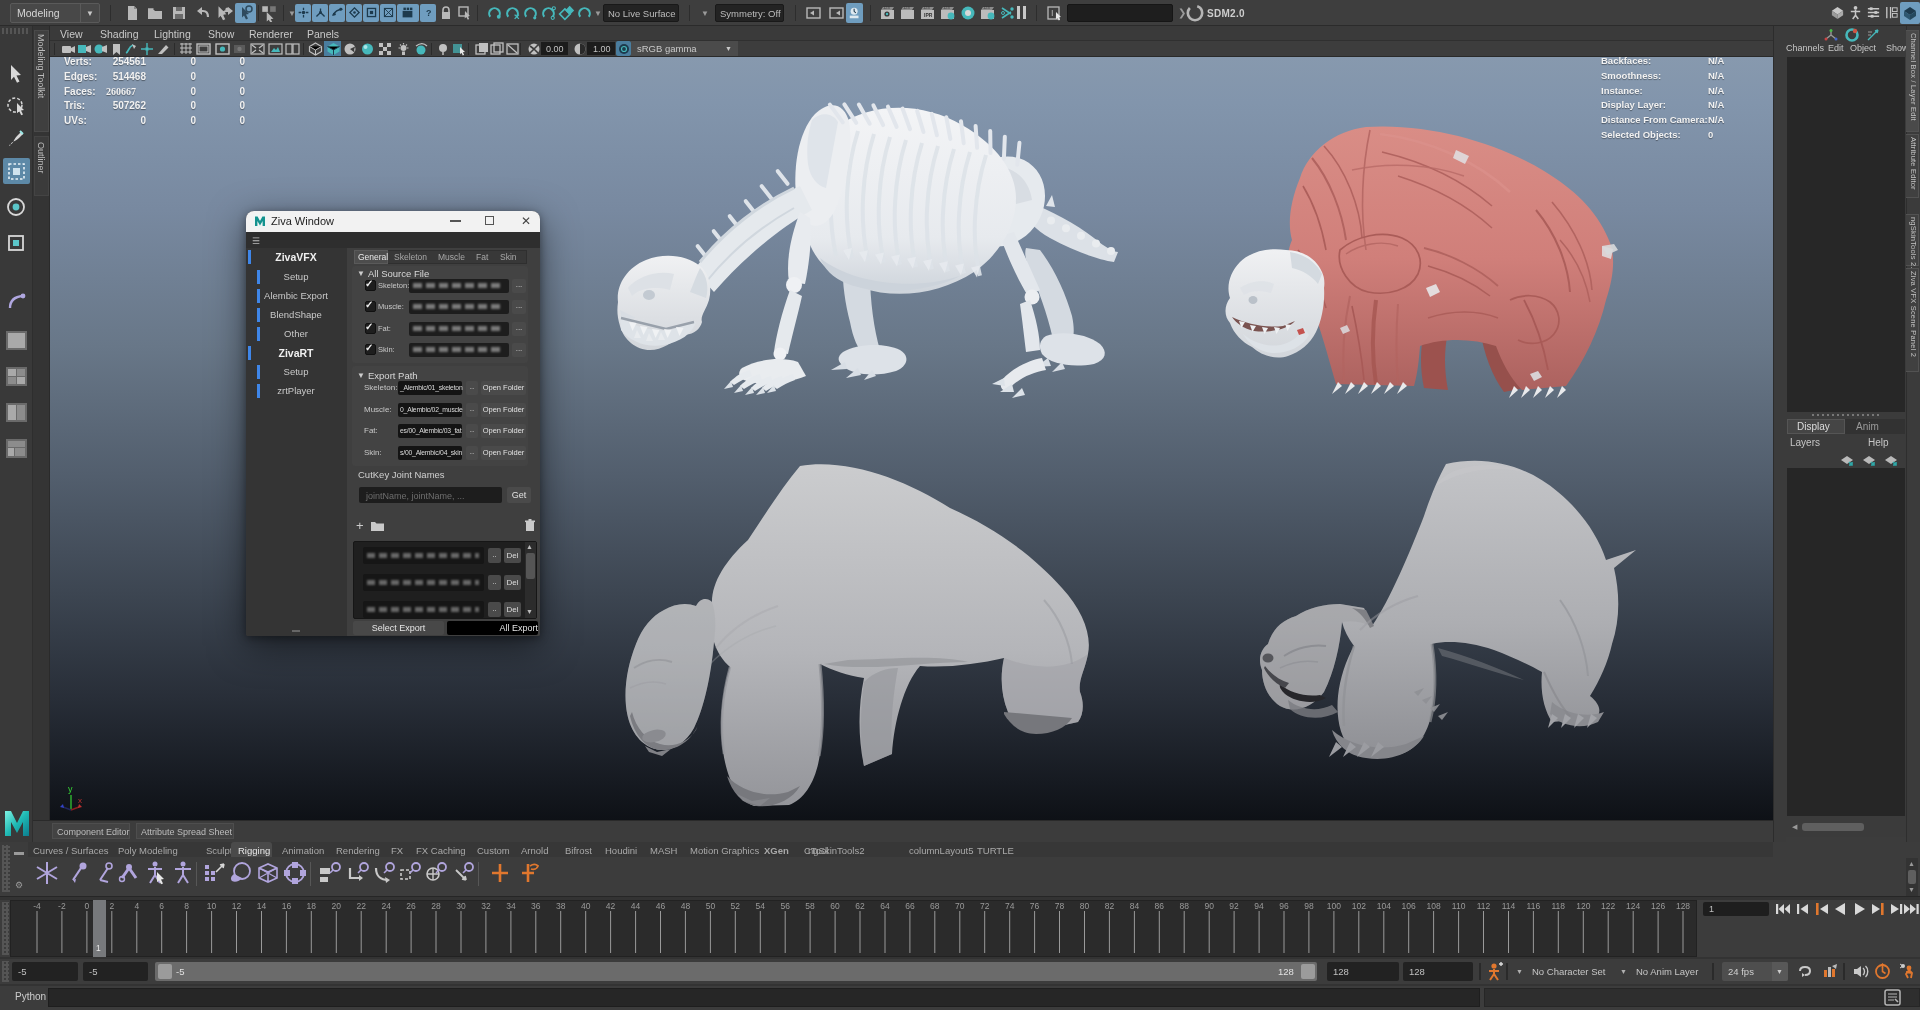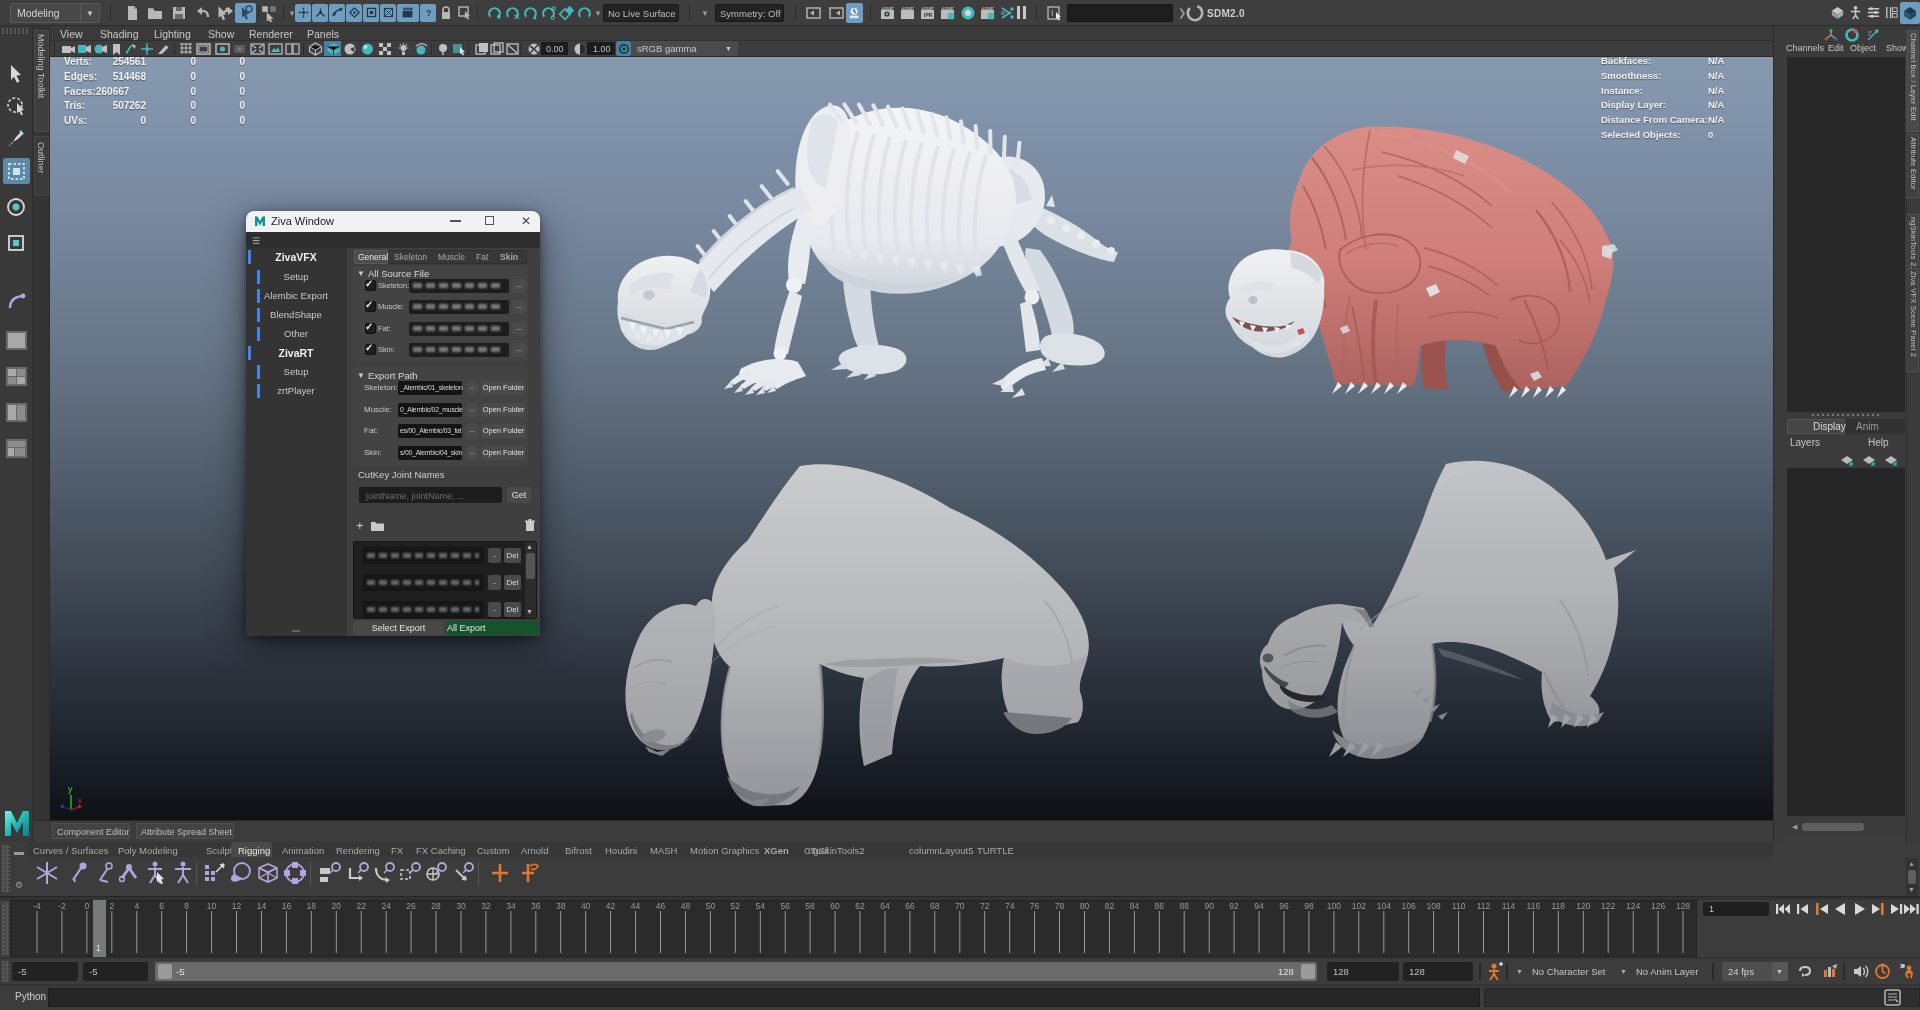--- a/index.html
+++ b/index.html
@@ -441,21 +441,21 @@
     <div style="position:absolute;left:50px;top:57px;width:1723px;height:763px;background:linear-gradient(180deg,#8799ae 0%,#8295ac 6%,#7889a0 20%,#687788 38%,#525e6d 55%,#3d4652 70%,#282e38 84%,#161a21 95%,#0e1116 100%);overflow:hidden;"></div>
     <div class="t" style="position:absolute;left:64px;top:56px;font-size:10px;font-weight:bold;color:#f2f2f2;text-shadow:0 1px 1px rgba(0,0,0,.4);">Verts:</div>
     <div class="t" style="position:absolute;left:96px;top:56px;width:50px;font-size:10px;font-weight:bold;color:#f2f2f2;text-shadow:0 1px 1px rgba(0,0,0,.4);text-align:right;">254561</div>
     <div class="t" style="position:absolute;left:166px;top:56px;width:30px;font-size:10px;font-weight:bold;color:#f2f2f2;text-shadow:0 1px 1px rgba(0,0,0,.4);text-align:right;">0</div>
     <div class="t" style="position:absolute;left:215px;top:56px;width:30px;font-size:10px;font-weight:bold;color:#f2f2f2;text-shadow:0 1px 1px rgba(0,0,0,.4);text-align:right;">0</div>
     <div class="t" style="position:absolute;left:64px;top:70.8px;font-size:10px;font-weight:bold;color:#f2f2f2;text-shadow:0 1px 1px rgba(0,0,0,.4);">Edges:</div>
     <div class="t" style="position:absolute;left:96px;top:70.8px;width:50px;font-size:10px;font-weight:bold;color:#f2f2f2;text-shadow:0 1px 1px rgba(0,0,0,.4);text-align:right;">514468</div>
     <div class="t" style="position:absolute;left:166px;top:70.8px;width:30px;font-size:10px;font-weight:bold;color:#f2f2f2;text-shadow:0 1px 1px rgba(0,0,0,.4);text-align:right;">0</div>
     <div class="t" style="position:absolute;left:215px;top:70.8px;width:30px;font-size:10px;font-weight:bold;color:#f2f2f2;text-shadow:0 1px 1px rgba(0,0,0,.4);text-align:right;">0</div>
     <div class="t" style="position:absolute;left:64px;top:85.6px;font-size:10px;font-weight:bold;color:#f2f2f2;text-shadow:0 1px 1px rgba(0,0,0,.4);">Faces:</div>
-    <div class="t" style="position:absolute;left:96px;top:85.6px;width:50px;font-size:10px;font-weight:bold;color:#f2f2f2;text-shadow:0 1px 1px rgba(0,0,0,.4);text-align:left;">260667</div>
+    <div class="t" style="position:absolute;left:96px;top:85.6px;width:50px;font-size:10px;font-weight:bold;color:#f2f2f2;text-shadow:0 1px 1px rgba(0,0,0,.4);text-align:center;font-family:Liberation Serif, serif;">260667</div>
     <div class="t" style="position:absolute;left:166px;top:85.6px;width:30px;font-size:10px;font-weight:bold;color:#f2f2f2;text-shadow:0 1px 1px rgba(0,0,0,.4);text-align:right;">0</div>
     <div class="t" style="position:absolute;left:215px;top:85.6px;width:30px;font-size:10px;font-weight:bold;color:#f2f2f2;text-shadow:0 1px 1px rgba(0,0,0,.4);text-align:right;">0</div>
     <div class="t" style="position:absolute;left:64px;top:100.39999999999999px;font-size:10px;font-weight:bold;color:#f2f2f2;text-shadow:0 1px 1px rgba(0,0,0,.4);">Tris:</div>
     <div class="t" style="position:absolute;left:96px;top:100.39999999999999px;width:50px;font-size:10px;font-weight:bold;color:#f2f2f2;text-shadow:0 1px 1px rgba(0,0,0,.4);text-align:right;">507262</div>
     <div class="t" style="position:absolute;left:166px;top:100.39999999999999px;width:30px;font-size:10px;font-weight:bold;color:#f2f2f2;text-shadow:0 1px 1px rgba(0,0,0,.4);text-align:right;">0</div>
     <div class="t" style="position:absolute;left:215px;top:100.39999999999999px;width:30px;font-size:10px;font-weight:bold;color:#f2f2f2;text-shadow:0 1px 1px rgba(0,0,0,.4);text-align:right;">0</div>
     <div class="t" style="position:absolute;left:64px;top:115.19999999999999px;font-size:10px;font-weight:bold;color:#f2f2f2;text-shadow:0 1px 1px rgba(0,0,0,.4);">UVs:</div>
     <div class="t" style="position:absolute;left:96px;top:115.19999999999999px;width:50px;font-size:10px;font-weight:bold;color:#f2f2f2;text-shadow:0 1px 1px rgba(0,0,0,.4);text-align:right;">0</div>
     <div class="t" style="position:absolute;left:166px;top:115.19999999999999px;width:30px;font-size:10px;font-weight:bold;color:#f2f2f2;text-shadow:0 1px 1px rgba(0,0,0,.4);text-align:right;">0</div>
     <div class="t" style="position:absolute;left:215px;top:115.19999999999999px;width:30px;font-size:10px;font-weight:bold;color:#f2f2f2;text-shadow:0 1px 1px rgba(0,0,0,.4);text-align:right;">0</div>
@@ -746,21 +746,21 @@
     </svg>
     <div class="t" style="position:absolute;left:1786px;top:43px;font-size:9px;color:#c6c6c6;">Channels</div>
     <div class="t" style="position:absolute;left:1828px;top:43px;font-size:9px;color:#c6c6c6;">Edit</div>
     <div class="t" style="position:absolute;left:1850px;top:43px;font-size:9px;color:#c6c6c6;">Object</div>
     <div class="t" style="position:absolute;left:1886px;top:43px;font-size:9px;color:#c6c6c6;">Show</div>
     <div style="position:absolute;left:1787px;top:57px;width:118px;height:355px;background:#272727;"></div>
     <div style="position:absolute;left:1787px;top:412px;width:118px;height:6px;background:#3b3b3b;"></div>
     <div style="position:absolute;left:1812px;top:414px;width:70px;height:2px;background:repeating-linear-gradient(90deg,#777 0 2px,transparent 2px 5px);"></div>
     <div style="position:absolute;left:1787px;top:419px;width:118px;height:15px;background:#323232;"></div>
     <div style="position:absolute;left:1787px;top:419px;width:58px;height:15px;background:#454545;border:1px solid #555;"></div>
-    <div class="t" style="position:absolute;left:1797px;top:421px;font-size:10px;color:#dcdcdc;margin-left:16px;">Display</div>
+    <div class="t" style="position:absolute;left:1797px;top:421px;font-size:10px;color:#dcdcdc;">Display</div>
     <div class="t" style="position:absolute;left:1856px;top:421px;font-size:10px;color:#9a9a9a;">Anim</div>
     <div class="t" style="position:absolute;left:1790px;top:437px;font-size:10px;color:#c6c6c6;">Layers</div>
     <div class="t" style="position:absolute;left:1826px;top:437px;font-size:10px;color:#c6c6c6;margin-top:32px;">Options</div>
     <div class="t" style="position:absolute;left:1868px;top:437px;font-size:10px;color:#c6c6c6;">Help</div>
     <div style="position:absolute;left:1787px;top:452px;width:118px;height:16px;background:#3b3b3b;"></div>
     <svg class="ic" style="left:1840px;top:454px" width="15" height="12" viewBox="0 0 15 12">
       <path d="M1 6l6-4 6 4-6 4z" fill="#b9b9b9"></path>
       <path d="M9 8l3 3M12 8v3h-3" stroke="#2fa8a8" stroke-width="1.6" fill="none"></path>
     </svg>
     <svg class="ic" style="left:1862px;top:454px" width="15" height="12" viewBox="0 0 15 12">
@@ -1184,21 +1184,21 @@
     <div style="position:absolute;left:257px;top:384px;width:3px;height:14px;background:#3f86e8;"></div>
     <div class="t" style="position:absolute;left:0px;top:385px;font-size:9.5px;color:#c9c9c9;left:296px;transform:translateX(-50%);">zrtPlayer</div>
     <div style="position:absolute;left:292px;top:630px;width:8px;height:2px;background:#666;"></div>
     <div style="position:absolute;left:347px;top:248px;width:193px;height:388px;background:#3f3f3f;border-radius:0 0 2px 0;"></div>
     <div style="position:absolute;left:354px;top:250px;width:173px;height:14px;background:#383838;border:1px solid #2f2f2f;"></div>
     <div style="position:absolute;left:354px;top:250px;width:34px;height:14px;background:#4d4d4d;border:1px solid #5a5a5a;"></div>
     <div class="t" style="position:absolute;left:358px;top:252px;font-size:8.5px;color:#e8e8e8;text-align:center;">General</div>
     <div class="t" style="position:absolute;left:394px;top:252px;font-size:8.5px;color:#a8a8a8;">Skeleton</div>
     <div class="t" style="position:absolute;left:438px;top:252px;font-size:8.5px;color:#a8a8a8;">Muscle</div>
     <div class="t" style="position:absolute;left:476px;top:252px;font-size:8.5px;color:#a8a8a8;">Fat</div>
-    <div class="t" style="position:absolute;left:500px;top:252px;font-size:8.5px;color:#a8a8a8;font-weight:bold;">Skin</div>
+    <div class="t" style="position:absolute;left:500px;top:252px;font-size:8.5px;color:#a8a8a8;">Skin</div>
     <div style="position:absolute;left:352px;top:266px;width:176px;height:97px;background:#434343;border-radius:3px;"></div>
     <div class="t" style="position:absolute;left:357px;top:269px;font-size:8px;color:#ccc;">▼</div>
     <div class="t" style="position:absolute;left:368px;top:268px;font-size:9.5px;color:#d8d8d8;">All Source File</div>
     <div style="position:absolute;left:365px;top:280px;width:11px;height:11px;background:#1e1e1e;border:1px solid #111;border-radius:2px;"></div>
     <div class="t" style="position:absolute;left:365px;top:278px;font-size:10px;color:#f0f0f0;font-weight:bold;">✓</div>
     <div class="t" style="position:absolute;left:378px;top:281px;font-size:7.5px;color:#c8c8c8;">Skeleton:</div>
     <div style="position:absolute;left:409px;top:279px;width:100px;height:14px;background:#1d1d1d;border-radius:2px;"></div>
     <div style="position:absolute;left:413px;top:283px;width:88px;height:5px;background:repeating-linear-gradient(90deg,#9a9a9a 0 9px,transparent 9px 13px);filter:blur(1.2px);opacity:.75;"></div>
     <div style="position:absolute;left:512px;top:279px;width:14px;height:14px;background:#4a4a4a;border-radius:2px;color:#ddd;font-size:8px;text-align:center;line-height:12px;">...</div>
     <div style="position:absolute;left:365px;top:301px;width:11px;height:11px;background:#1e1e1e;border:1px solid #111;border-radius:2px;"></div>
@@ -1266,13 +1266,13 @@
     <div style="position:absolute;left:504px;top:575px;width:17px;height:15px;background:#4a4a4a;border-radius:2px;color:#ddd;font-size:8px;text-align:center;line-height:15px;">Del</div>
     <div style="position:absolute;left:363px;top:601px;width:121px;height:17px;background:#161616;border-radius:2px;"></div>
     <div style="position:absolute;left:367px;top:607px;width:112px;height:5px;background:repeating-linear-gradient(90deg,#8a8a8a 0 8px,transparent 8px 12px);filter:blur(1.2px);opacity:.7;"></div>
     <div style="position:absolute;left:488px;top:602px;width:13px;height:15px;background:#4a4a4a;border-radius:2px;color:#ddd;font-size:8px;text-align:center;line-height:13px;">..</div>
     <div style="position:absolute;left:504px;top:602px;width:17px;height:15px;background:#4a4a4a;border-radius:2px;color:#ddd;font-size:8px;text-align:center;line-height:15px;">Del</div>
     <div style="position:absolute;left:525px;top:542px;width:11px;height:76px;background:#2c2c2c;"></div>
     <div class="t" style="position:absolute;left:526px;top:543px;width:9px;height:9px;font-size:7px;color:#bbb;">▲</div>
     <div style="position:absolute;left:526px;top:553px;width:9px;height:26px;background:#555;border-radius:2px;"></div>
     <div class="t" style="position:absolute;left:526px;top:608px;width:9px;height:9px;font-size:7px;color:#bbb;">▼</div>
     <div style="position:absolute;left:353px;top:621px;width:91px;height:14px;background:#484848;border-radius:2px;color:#e5e5e5;font-size:9px;text-align:center;line-height:14px;">Select Export</div>
-    <div style="position:absolute;left:447px;top:621px;width:91px;height:14px;background:#14532d;border-radius:2px;color:#e5e5e5;font-size:9px;text-align:left;line-height:14px;">All Export</div>
+    <div style="position:absolute;left:447px;top:621px;width:91px;height:14px;background:#000000;border-radius:2px;color:#e5e5e5;font-size:9px;text-align:right;line-height:14px;">All Export</div>
   </div>
 </body></html>

